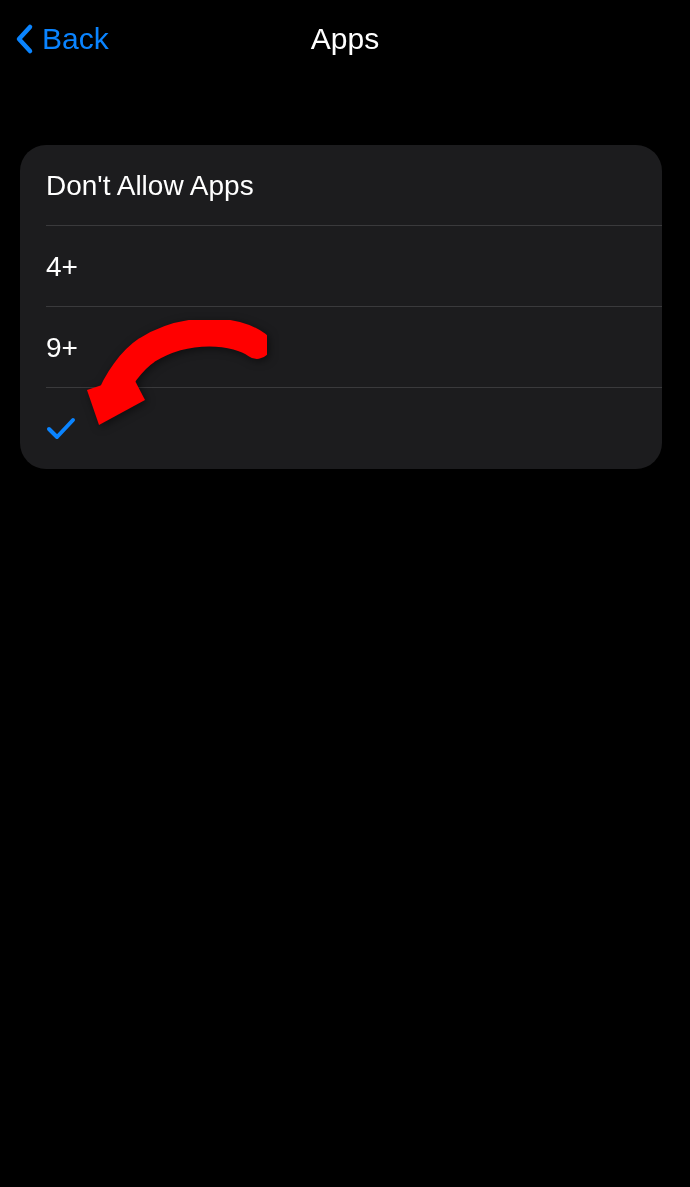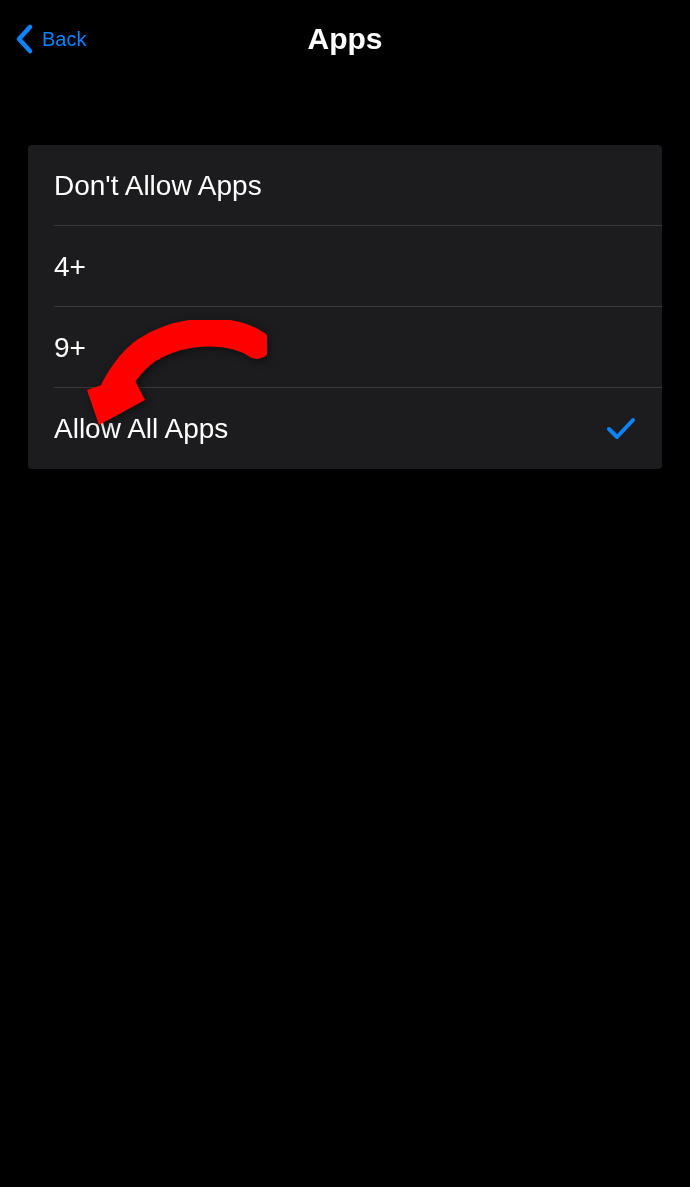--- a/index.html
+++ b/index.html
@@ -19,44 +19,44 @@
       display: flex;
       align-items: center;
       padding: 18px 14px 10px 14px;
       position: relative;
       height: 70px;
     }
     .back-button {
       display: flex;
       align-items: center;
       color: #0a84ff;
-      font-size: 20px;
+      font-size: 30px;
       font-weight: 400;
       cursor: pointer;
     }
     .chevron-left {
       width: 20px;
       height: 32px;
       margin-right: 8px;
     }
     .chevron-left svg {
       display: block;
     }
     .title {
       position: absolute;
       left: 50%;
       transform: translateX(-50%);
       color: #ffffff;
       font-size: 30px;
-      font-weight: 700;
+      font-weight: 400;
     }
     .list-container {
-      margin: 75px 28px 0 28px;
+      margin: 75px 28px 0 20px;
       background: #1c1c1e;
-      border-radius: 4px;
+      border-radius: 26px;
       overflow: hidden;
     }
     .list-row {
       display: flex;
       align-items: center;
       justify-content: space-between;
       height: 81px;
       padding: 0 26px;
       cursor: pointer;
       position: relative;
@@ -115,21 +115,20 @@
     <span class="list-label">4+</span>
   </div>
 
   <div class="list-row">
     <span class="list-label">9+</span>
   </div>
 
 
 
   <div class="list-row">
-    <span class="list-label">Allow All Apps</span>
     <span class="checkmark">
       <svg width="30" height="24" viewBox="0 0 30 24" fill="none">
         <path d="M3 12 L11 20 L27 3" stroke="#0a84ff" stroke-width="4" stroke-linecap="round" stroke-linejoin="round"></path>
       </svg>
     </span>
   </div>
 
 </div>
 
 <div class="annotation-arrow">

